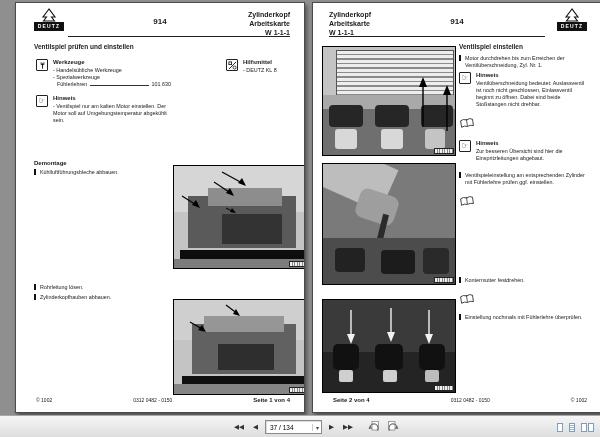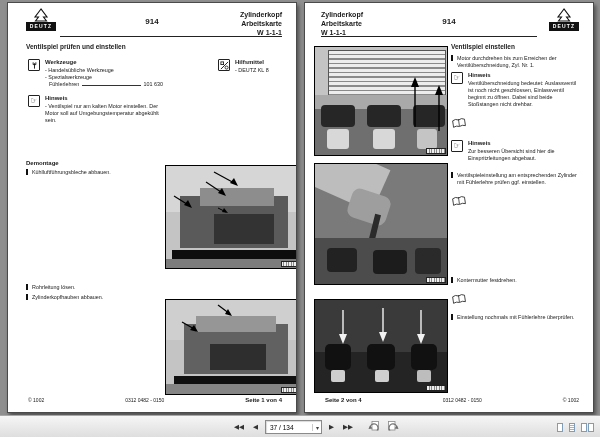--- a/index.html
+++ b/index.html
@@ -3,21 +3,21 @@
 <meta charset="utf-8">
 <style>
   * { margin:0; padding:0; box-sizing:border-box; }
   html,body { width:600px; height:437px; overflow:hidden;
               font-family:"Liberation Sans", sans-serif; }
   #screen { position:relative; width:600px; height:437px; background:#8f8f8f; }
 
   
   .page { position:absolute; top:2px; width:290px; height:411px; background:#fff;
           border:1px solid #4a4a4a; box-shadow:2px 3px 4px rgba(0,0,0,.45);
-          color:#1a1a1a; overflow:hidden; }
+          color:#1a1a1a; overflow:hidden;margin-left:8px; }
   .page.left  { left:7px; }
   .page.right { left:304px; }
 
   
   .hdr-model { position:absolute; top:14px; left:0; width:100%; text-align:center;
                font-size:8px; font-weight:bold; }
   .hdr-card  { position:absolute; top:7px; font-size:7px; font-weight:bold; line-height:9px; }
   .page.left  .hdr-card { right:14px; text-align:right; }
   .page.right .hdr-card { left:16px;  text-align:left; }
   .hdr-rule { position:absolute; top:33px; height:1px; background:#222; }

